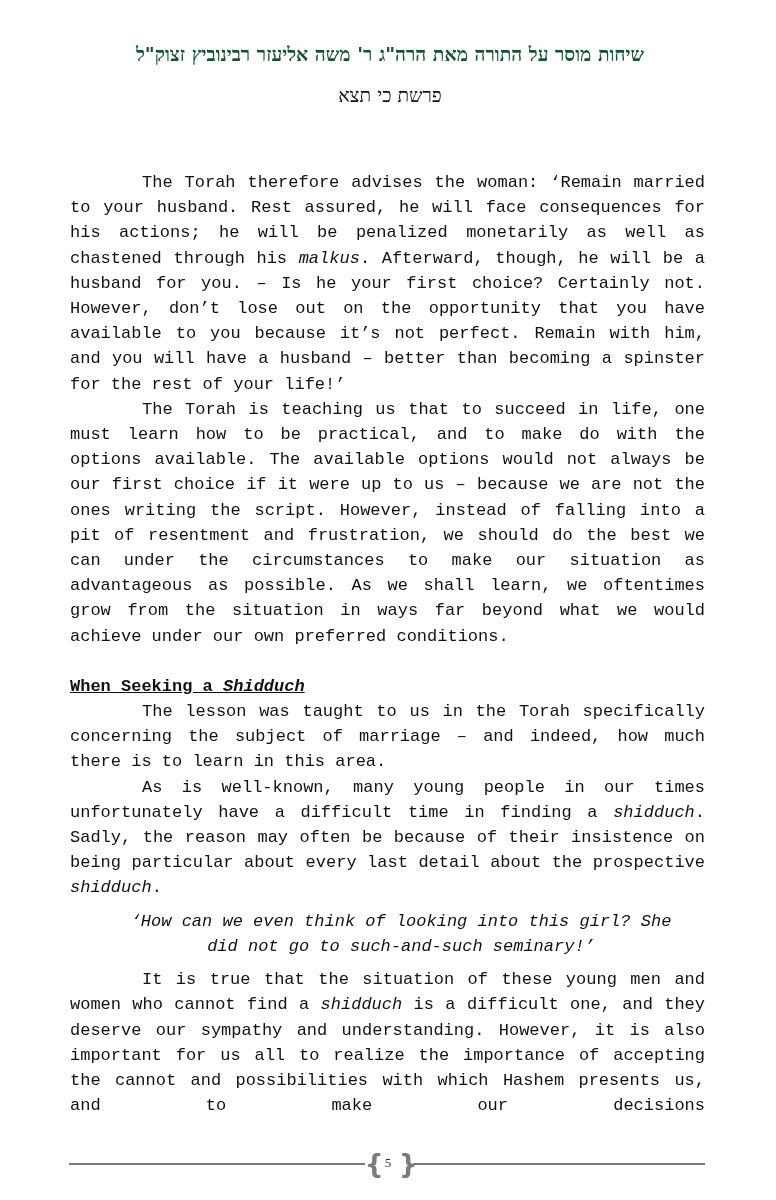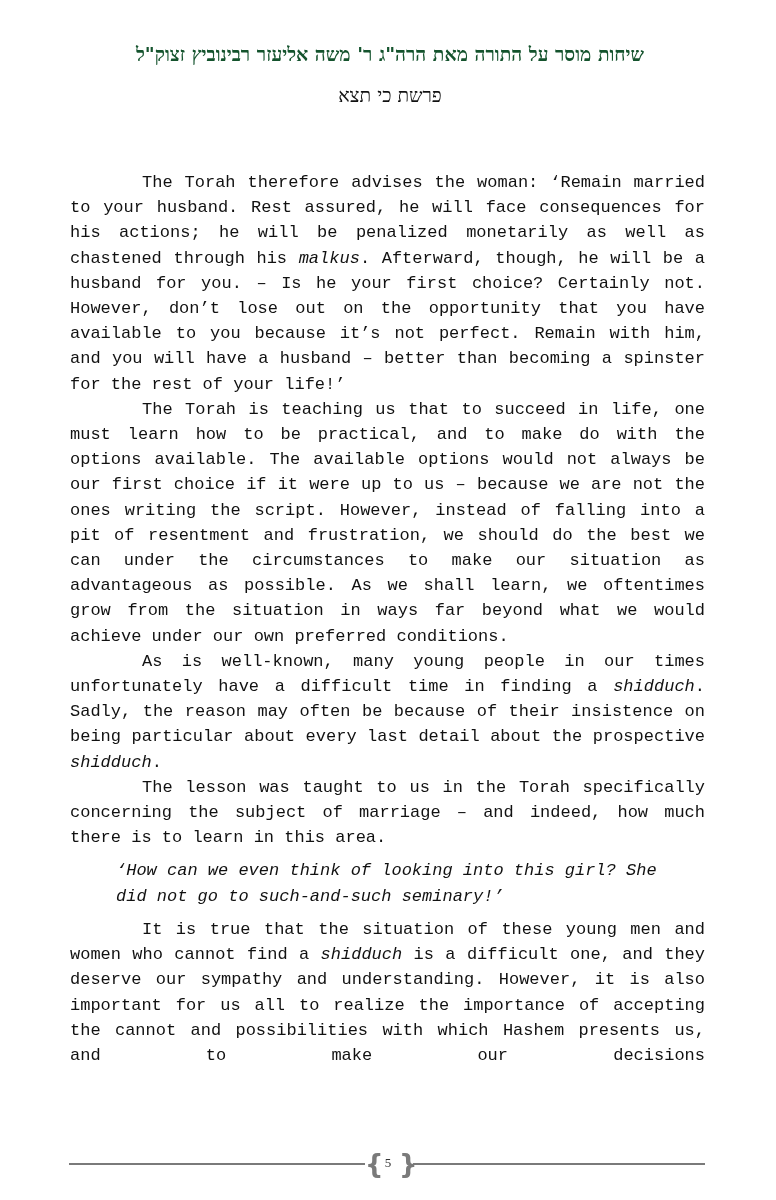--- a/index.html
+++ b/index.html
@@ -71,21 +71,21 @@
     text-indent: 0;
   }
   .quote {
     margin: 0 0 0 46px;
     width: 570px;
     font-style: italic;
     text-indent: 0;
     text-align: left;
   }
   .quote.first { margin-top: 8px; }
-  .quote.second { margin-top: 8px; margin-bottom: 8px; }
+  .quote.second { margin-top: 8px; margin-bottom: 8px; text-align: center; }
   em { font-style: italic; }
   .footer {
     position: absolute;
     left: 69px;
     width: 636px;
     top: 1150px;
     height: 28px;
   }
   .footer-rule {
     position: absolute;
@@ -125,24 +125,25 @@
 
   <div class="header-title">שיחות מוסר על התורה מאת הרה"ג ר' משה אליעזר רבינוביץ זצוק"ל</div>
   <div class="header-sub">פרשת כי תצא</div>
 
   <div class="body-text">
 
     <p class="para"><span>The Torah therefore advises the woman: ‘Remain married to your husband. Rest assured, he will face consequences for his actions; he will be penalized monetarily as well as chastened through his </span><em>malkus</em><span>. Afterward, though, he will be a husband for you. – Is he your first choice? Certainly not. However, don’t lose out on the opportunity that you have available to you because it’s not perfect. Remain with him, and you will have a husband – better than becoming a spinster for the rest of your life!’</span></p>
 
     <p class="para">The Torah is teaching us that to succeed in life, one must learn how to be practical, and to make do with the options available. The available options would not always be our first choice if it were up to us – because we are not the ones writing the script. However, instead of falling into a pit of resentment and frustration, we should do the best we can under the circumstances to make our situation as advantageous as possible. As we shall learn, we oftentimes grow from the situation in ways far beyond what we would achieve under our own preferred conditions.</p>
 
+    <p class="section-heading"><span>When Seeking a </span><em>Shidduch</em></p>
+
+    <p class="para">The lesson was taught to us in the Torah specifically concerning the subject of marriage – and indeed, how much there is to learn in this area.</p>
 
     <p class="para"><span>As is well-known, many young people in our times unfortunately have a difficult time in finding a </span><em>shidduch</em><span>. Sadly, the reason may often be because of their insistence on being particular about every last detail about the prospective </span><em>shidduch</em><span>.</span></p>
-
-    <p class="para">The lesson was taught to us in the Torah specifically concerning the subject of marriage – and indeed, how much there is to learn in this area.</p>
 
     <p class="quote second">‘How can we even think of looking into this girl? She did not go to such-and-such seminary!’</p>
 
     <p class="para last-justify"><span>It is true that the situation of these young men and women who cannot find a </span><em>shidduch</em><span> is a difficult one, and they deserve our sympathy and understanding. However, it is also important for us all to realize the importance of accepting the cannot and possibilities with which Hashem presents us, and to make our decisions</span></p>
 
   </div>
 
   <div class="footer">
     <div class="footer-rule left"></div>
     <span class="brace left">{</span>

